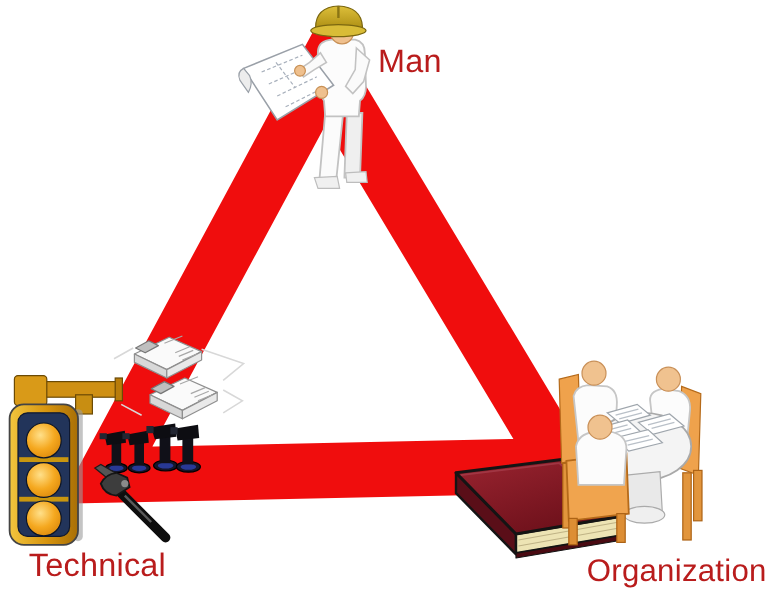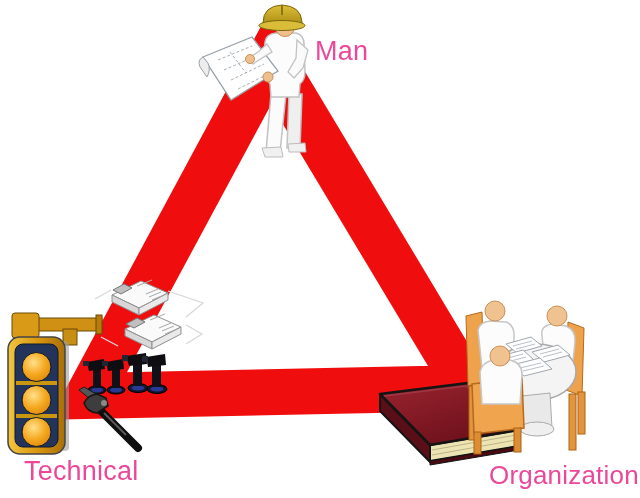--- a/index.html
+++ b/index.html
@@ -2,21 +2,21 @@
 <html><head>
 <meta charset="utf-8">
 <style>
   html,body{margin:0;padding:0;background:#fff;}
   .stage{
     position:relative;width:640px;height:498px;background:#ffffff;overflow:hidden;
     font-family:"Liberation Sans", sans-serif;
   }
   .stage svg{position:absolute;left:0;top:0;}
   .vlabel{
-    position:absolute;color:#ec4899;font-weight:500;letter-spacing:.2px;white-space:nowrap;
+    position:absolute;color:#b91c1c;font-weight:500;letter-spacing:.2px;white-space:nowrap;
   }
   #lbl-man{left:315px;top:36px;font-size:27px;}
   #lbl-technical{left:24px;top:456px;font-size:27px;}
   #lbl-organization{left:489px;top:460px;font-size:26px;}
   .flow{position:absolute;left:316px;top:309px;width:152px;height:56px;}
   .fc-box{
     position:absolute;box-sizing:border-box;background:#ffffff;border:1px solid #3d3d3d;
     font-size:9px;color:#1c1c1c;text-align:center;line-height:14px;
     box-shadow:1.5px 2px 2px rgba(110,110,110,.45);
   }

